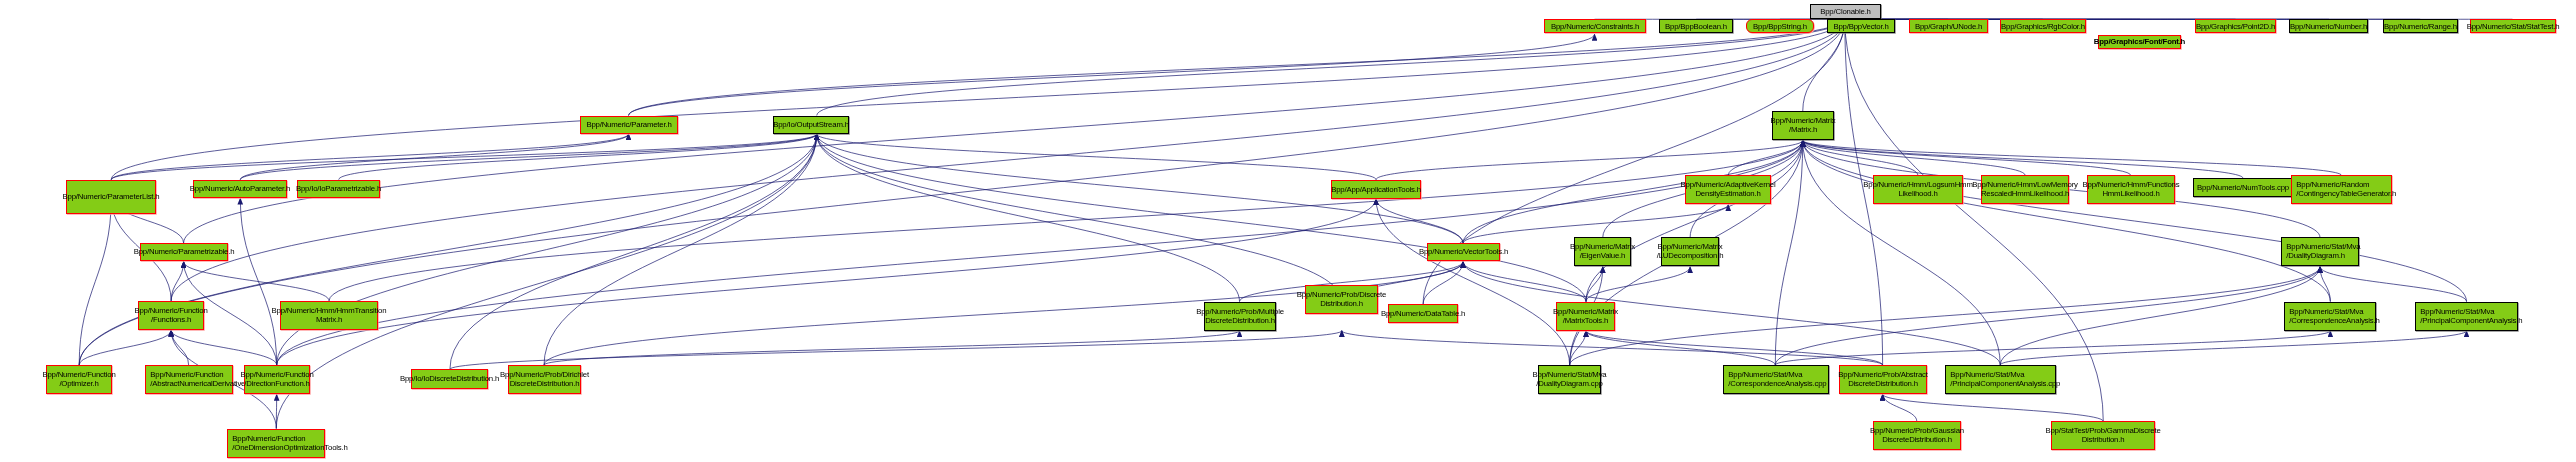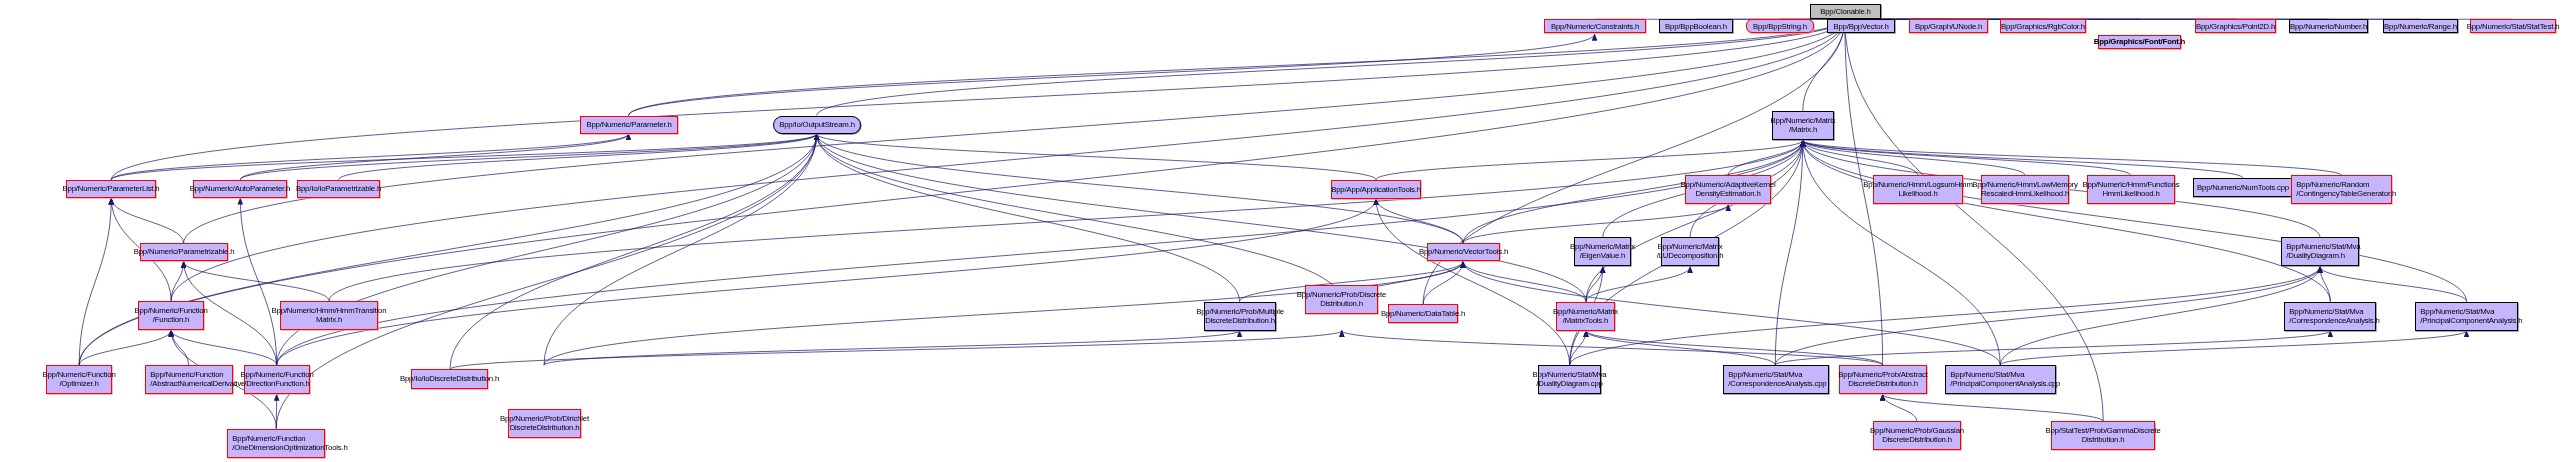--- a/index.html
+++ b/index.html
@@ -1,19 +1,19 @@
 <!DOCTYPE html>
 <html style="font-size:11.4px"><head>
 <meta charset="utf-8">
 <style>
   html, body { margin:0; padding:0; background:#ffffff; }
   body { width:2576px; height:462px; position:relative; overflow:hidden;
          font-family:"Liberation Sans", sans-serif; }
   #edges { position:absolute; left:0; top:0; width:2576px; height:462px; }
-  .node { position:absolute; box-sizing:border-box; background:#c4b5fd;
+  .node { position:absolute; box-sizing:border-box; background:#84cc16;
           border:0.7px solid #000; font-size:7.8px; line-height:9.3px; color:#000;
           display:flex; flex-direction:column; justify-content:center; align-items:center;
           text-align:center; white-space:nowrap; letter-spacing:-0.2px; cursor:pointer; }
   .node.red { border:0.7px solid #ff0000; box-shadow:0.7px 0.7px 0 #ff9a9a; }
   .node.black { box-shadow:0.7px 0.7px 0 #808080; }
   .node.root { background:#bfbfbf; border:0.7px solid #000; box-shadow:0.7px 0.7px 0 #666; cursor:default; }
   .node.left { align-items:flex-start; padding-left:4.3px; }
   .node span { display:block; }
 </style>
 </head>
@@ -156,28 +156,28 @@
     </div>
     <div class="node black" style="left: 2383px; top: 19px; width: 75px; height: 14.3px;">
       <span>Bpp/Numeric/Range.h</span>
     </div>
     <div class="node red" style="left: 2470px; top: 19px; width: 86px; height: 14.3px;">
       <span>Bpp/Numeric/Stat/StatTest.h</span>
     </div>
     <div class="node red" style="left: 580px; top: 116px; width: 98px; height: 18px;">
       <span>Bpp/Numeric/Parameter.h</span>
     </div>
-    <div class="node black" style="left: 773px; top: 116px; width: 88px; height: 18px; border-radius: 9px;">
+    <div class="node black" style="left: 773px; top: 116px; width: 76px; height: 18px;">
       <span>Bpp/Io/OutputStream.h</span>
     </div>
     <div class="node black" style="left: 1772px; top: 111px; width: 62px; height: 28.5px;">
       <span>Bpp/Numeric/Matrix</span>
       <span>/Matrix.h</span>
     </div>
-    <div class="node red" style="left: 66px; top: 180px; width: 90px; height: 18px; text-align: center;">
+    <div class="node red" style="left: 66px; top: 180px; width: 90px; height: 34px; text-align: center;">
       <span>Bpp/Numeric/ParameterList.h</span>
     </div>
     <div class="node red" style="left: 193px; top: 180px; width: 94px; height: 18px;">
       <span>Bpp/Numeric/AutoParameter.h</span>
     </div>
     <div class="node red" style="left: 297px; top: 180px; width: 83px; height: 18px;">
       <span>Bpp/Io/IoParametrizable.h</span>
     </div>
     <div class="node red" style="left: 1331px; top: 180px; width: 90px; height: 18.5px;">
       <span>Bpp/App/ApplicationTools.h</span>
@@ -218,21 +218,21 @@
     <div class="node black" style="left: 1661px; top: 237px; width: 58px; height: 28.5px;">
       <span>Bpp/Numeric/Matrix</span>
       <span>/LUDecomposition.h</span>
     </div>
     <div class="node black left" style="left: 2281px; top: 237px; width: 78px; height: 28.5px;">
       <span>Bpp/Numeric/Stat/Mva</span>
       <span>/DualityDiagram.h</span>
     </div>
     <div class="node red" style="left: 138px; top: 301px; width: 66px; height: 28.5px;">
       <span>Bpp/Numeric/Function</span>
-      <span>/Function.h</span>
+      <span>/Functions.h</span>
     </div>
     <div class="node red" style="left: 280px; top: 301px; width: 98px; height: 28.5px;">
       <span>Bpp/Numeric/Hmm/HmmTransition</span>
       <span>Matrix.h</span>
     </div>
     <div class="node black" style="left: 1204px; top: 302px; width: 72px; height: 28.5px;">
       <span>Bpp/Numeric/Prob/Multiple</span>
       <span>DiscreteDistribution.h</span>
     </div>
     <div class="node red" style="left: 1305px; top: 285px; width: 73px; height: 28.5px;">
@@ -262,21 +262,21 @@
       <span>Bpp/Numeric/Function</span>
       <span>/AbstractNumericalDerivative.h</span>
     </div>
     <div class="node red" style="left: 244px; top: 365px; width: 66px; height: 28.5px;">
       <span>Bpp/Numeric/Function</span>
       <span>/DirectionFunction.h</span>
     </div>
     <div class="node red" style="left: 411px; top: 369px; width: 77px; height: 20px;">
       <span>Bpp/Io/IoDiscreteDistribution.h</span>
     </div>
-    <div class="node red" style="left: 508px; top: 365px; width: 73px; height: 28.5px; margin-top: 44px;">
+    <div class="node red" style="left: 508px; top: 365px; width: 73px; height: 28.5px;">
       <span>Bpp/Numeric/Prob/Dirichlet</span>
       <span>DiscreteDistribution.h</span>
     </div>
     <div class="node black" style="left: 1538px; top: 365px; width: 63px; height: 28.5px;">
       <span>Bpp/Numeric/Stat/Mva</span>
       <span>/DualityDiagram.cpp</span>
     </div>
     <div class="node black left" style="left: 1723px; top: 365px; width: 106px; height: 28.5px;">
       <span>Bpp/Numeric/Stat/Mva</span>
       <span>/CorrespondenceAnalysis.cpp</span>

